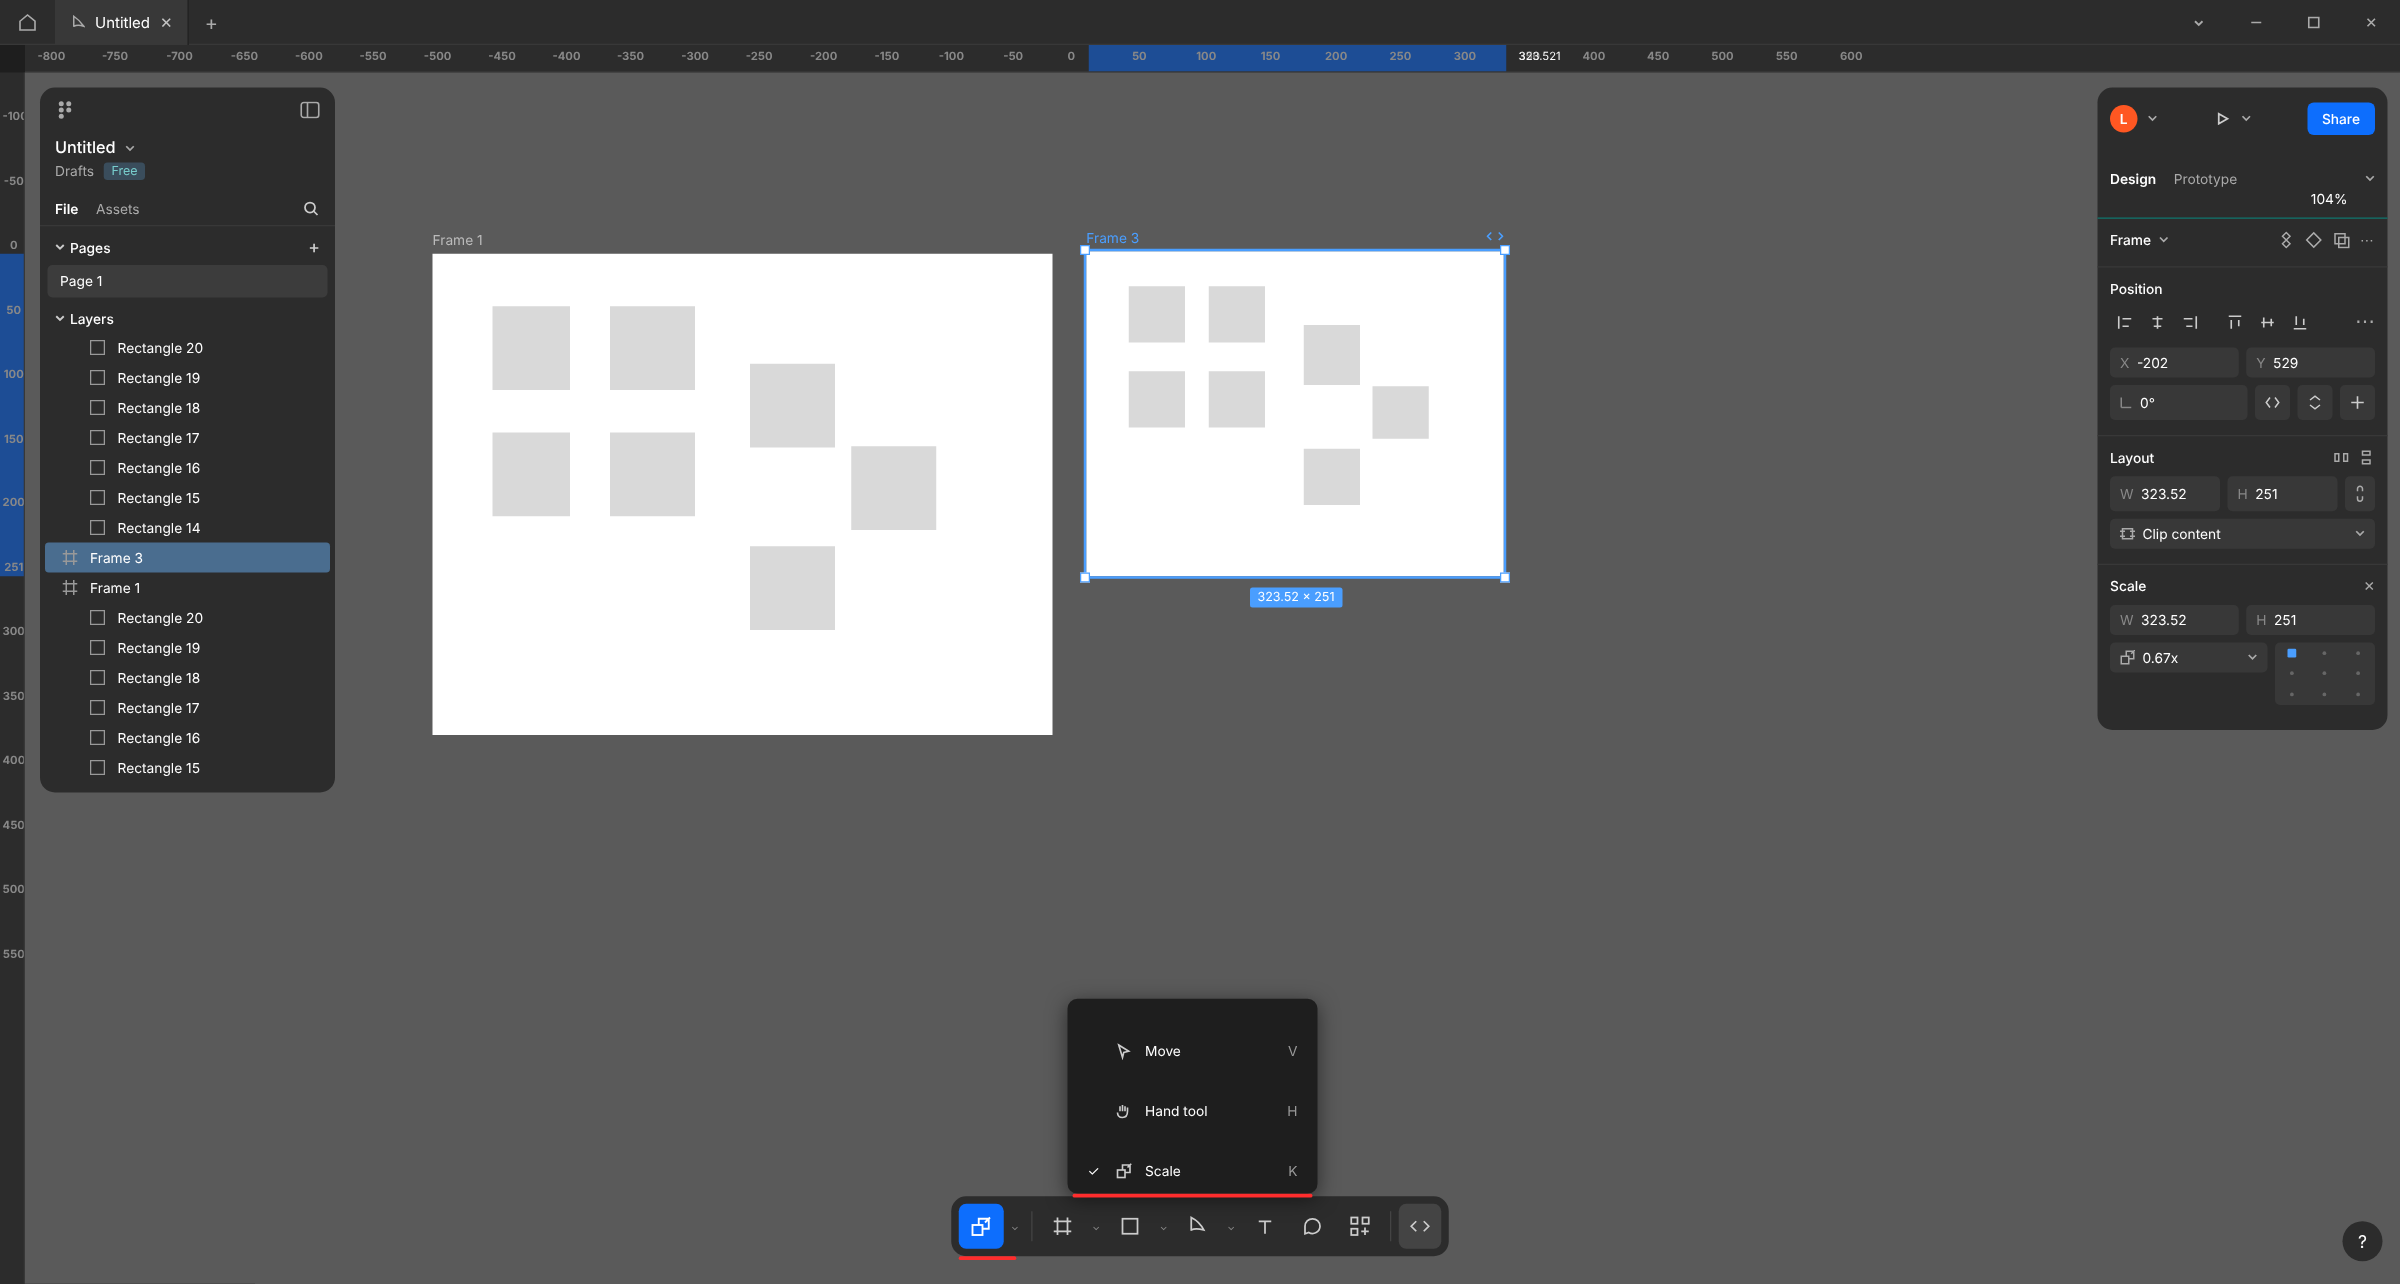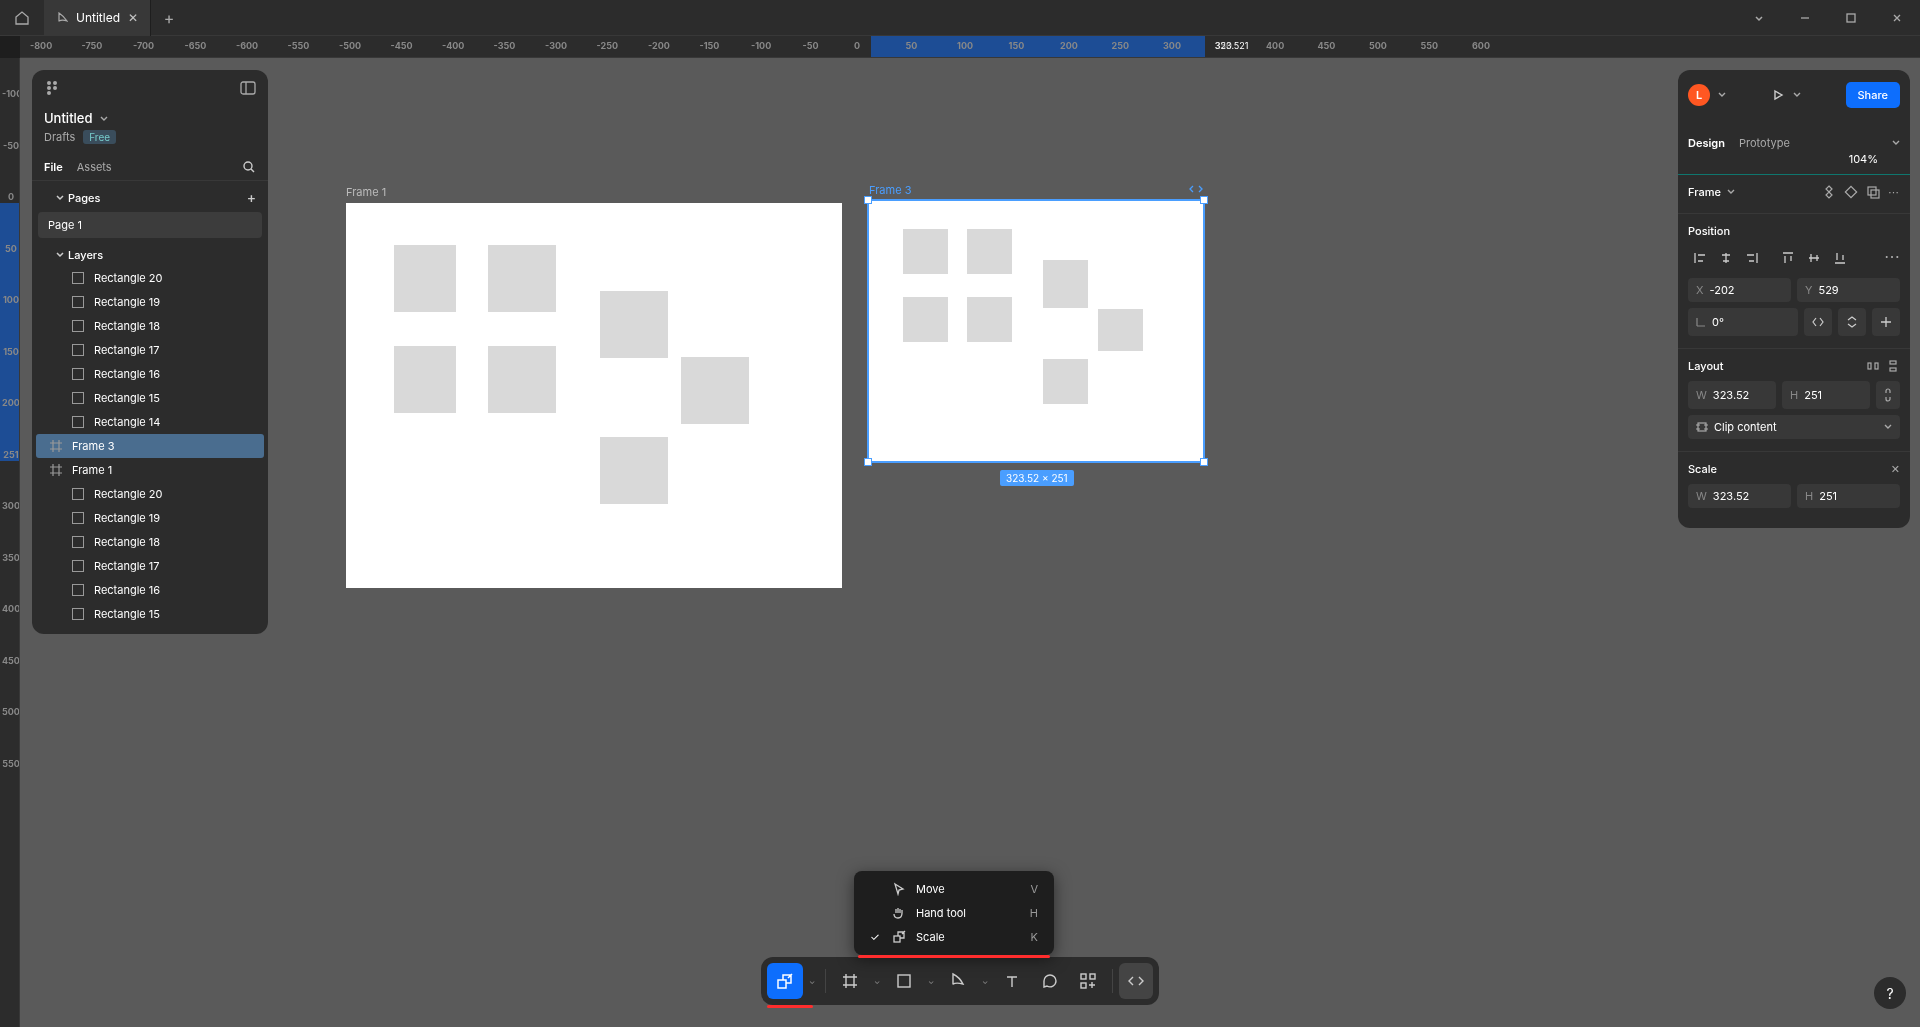--- a/index.html
+++ b/index.html
@@ -37,21 +37,21 @@
 
 .left-panel { position: absolute; top: 70px; left: 32px; width: 236px; background: #2c2c2c; border-radius: 12px; z-index: 10; padding-bottom: 8px;}
 .lp-head { padding: 10px 12px; display: flex; align-items: center; justify-content: space-between; }
 .lp-title-row { padding: 4px 12px 2px; display: flex; align-items: center; gap: 6px; }
 .lp-title { font-size: 13px; font-weight: 500; }
 .lp-sub { padding: 2px 12px 10px; font-size: 11px; color: #aaa; display: flex; gap: 8px; align-items: center;}
 .badge-free { background: #3a4d5c; color: #7cc; padding: 1px 6px; border-radius: 3px; font-size: 10px; }
 .lp-tabs { display: flex; padding: 6px 12px; gap: 14px; font-size: 11px; align-items: center; border-bottom: 1px solid #383838;}
 .lp-tab-active { font-weight: 600; }
 .lp-tab { color: #aaa; text-align: center; }
-.lp-section { padding: 8px 12px 4px; display: flex; align-items: center; justify-content: space-between; font-size: 11px; font-weight: 500; margin-left: 12px; }
+.lp-section { padding: 8px 12px 4px; display: flex; align-items: center; justify-content: space-between; font-size: 11px; font-weight: 500; }
 .lp-item { padding: 6px 12px 6px 16px; display: flex; align-items: center; gap: 8px; font-size: 11px; cursor: pointer; }
 .lp-item.page-sel { background: #3c3c3c; border-radius: 4px; margin: 2px 6px; padding-left: 10px;}
 .lp-layer { padding: 5px 12px 5px 40px; display: flex; align-items: center; gap: 10px; font-size: 11px; cursor: pointer; }
 .lp-layer.frame-item { padding-left: 18px; }
 .lp-layer.selected { background: #4a6d8f; border-radius: 3px; margin: 0 4px; padding-left: 14px; }
 .layer-icon { width: 12px; height: 12px; border: 1px solid #999; }
 .frame-icon { color: #999; }
 
 
 .right-panel { position: absolute; top: 70px; right: 10px; width: 232px; background: #2c2c2c; border-radius: 12px; z-index: 10; padding: 8px 0; }
@@ -78,21 +78,21 @@
 .toolbar { position: absolute; bottom: 22px; left: 50%; transform: translateX(-50%); background: #2c2c2c; border-radius: 12px; display: flex; align-items: center; padding: 6px; gap: 2px; z-index: 20; }
 .tool-btn { width: 36px; height: 36px; display: flex; align-items: center; justify-content: center; border-radius: 6px; cursor: pointer; }
 .tool-btn.active { background: #0d6efd; }
 .tool-chev { width: 14px; display: flex; align-items: center; justify-content: center; cursor: pointer; color: #888; font-size: 8px;}
 .tool-sep { width: 1px; height: 24px; background: #444; margin: 0 4px; }
 .tool-pill { padding: 0 8px; height: 36px; display: flex; align-items: center; border-radius: 6px; background: #444; cursor: pointer; }
 .red-underline { position: absolute; height: 3px; background: #ff2d2d; bottom: -3px; border-radius: 2px;}
 
 
 .tool-menu { position: absolute; bottom: 72px; left: 50%; transform: translateX(-53%); background: #1e1e1e; border-radius: 8px; padding: 6px; z-index: 25; width: 200px; box-shadow: 0 4px 16px rgba(0,0,0,0.5); }
-.tm-item { display: flex; align-items: center; padding: 5px 10px; gap: 10px; font-size: 11px; cursor: pointer; border-radius: 4px; }
+.tm-item { display: flex; align-items: center; padding: 5px 10px; gap: 10px; font-size: 11px; cursor: pointer; border-radius: 4px; margin-top: 24px; }
 .tm-check { width: 12px; }
 .tm-short { margin-left: auto; color: #999; }
 .tm-red { position: absolute; left: 4px; right: 4px; bottom: -3px; height: 3px; background: #ff2d2d; border-radius: 2px;}
 
 
 .help-btn { position: absolute; bottom: 18px; right: 14px; width: 32px; height: 32px; background: #2c2c2c; border-radius: 50%; display: flex; align-items: center; justify-content: center; cursor: pointer; z-index: 10; font-size: 14px;}
 
 svg { display: block; }
 </style>
 </head>
@@ -511,20 +511,43 @@
     <div class="rp-row">
       <div class="rp-field">
           <span class="rp-field-label">W</span>
           <span>323.52</span>
         </div>
       <div class="rp-field">
           <span class="rp-field-label">H</span>
           <span>251</span>
         </div>
     </div>
+    <div class="rp-row" style="align-items:flex-start;">
+      <div class="rp-field" style="flex:1;">
+        <svg width="12" height="12" stroke="#aaa" fill="none" stroke-width="1.2">
+            <rect x="1" y="5" width="6" height="6"></rect>
+            <path d="M5 5V1h6v6H7M9 3l3-3"></path>
+          </svg>
+        <span>0.67x</span>
+        <svg width="8" height="8" style="margin-left:auto;" stroke="#aaa" fill="none" stroke-width="1.4">
+            <path d="M1 2l3 3 3-3"></path>
+          </svg>
+      </div>
+      <div class="scale-grid">
+        <div class="scale-dot active"></div>
+          <div class="scale-dot"></div>
+          <div class="scale-dot"></div>
+        <div class="scale-dot"></div>
+          <div class="scale-dot"></div>
+          <div class="scale-dot"></div>
+        <div class="scale-dot"></div>
+          <div class="scale-dot"></div>
+          <div class="scale-dot"></div>
+      </div>
+    </div>
   </div>
 </div>
 
 <div class="tool-menu">
   <div class="tm-item">
     <span class="tm-check"></span>
     <svg width="14" height="14" fill="none" stroke="#ccc" stroke-width="1.3">
         <path d="M3 2l8 5-4 1-1 4z"></path>
       </svg>
     <span>Move</span>

